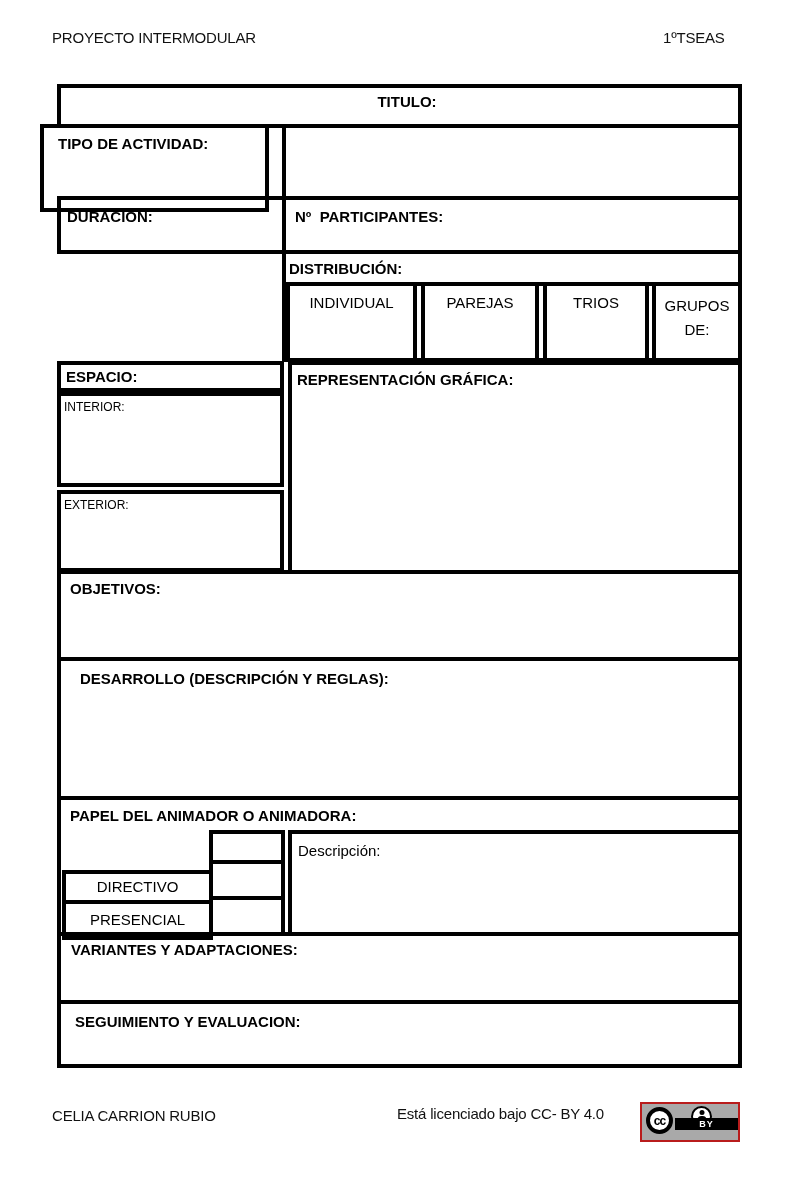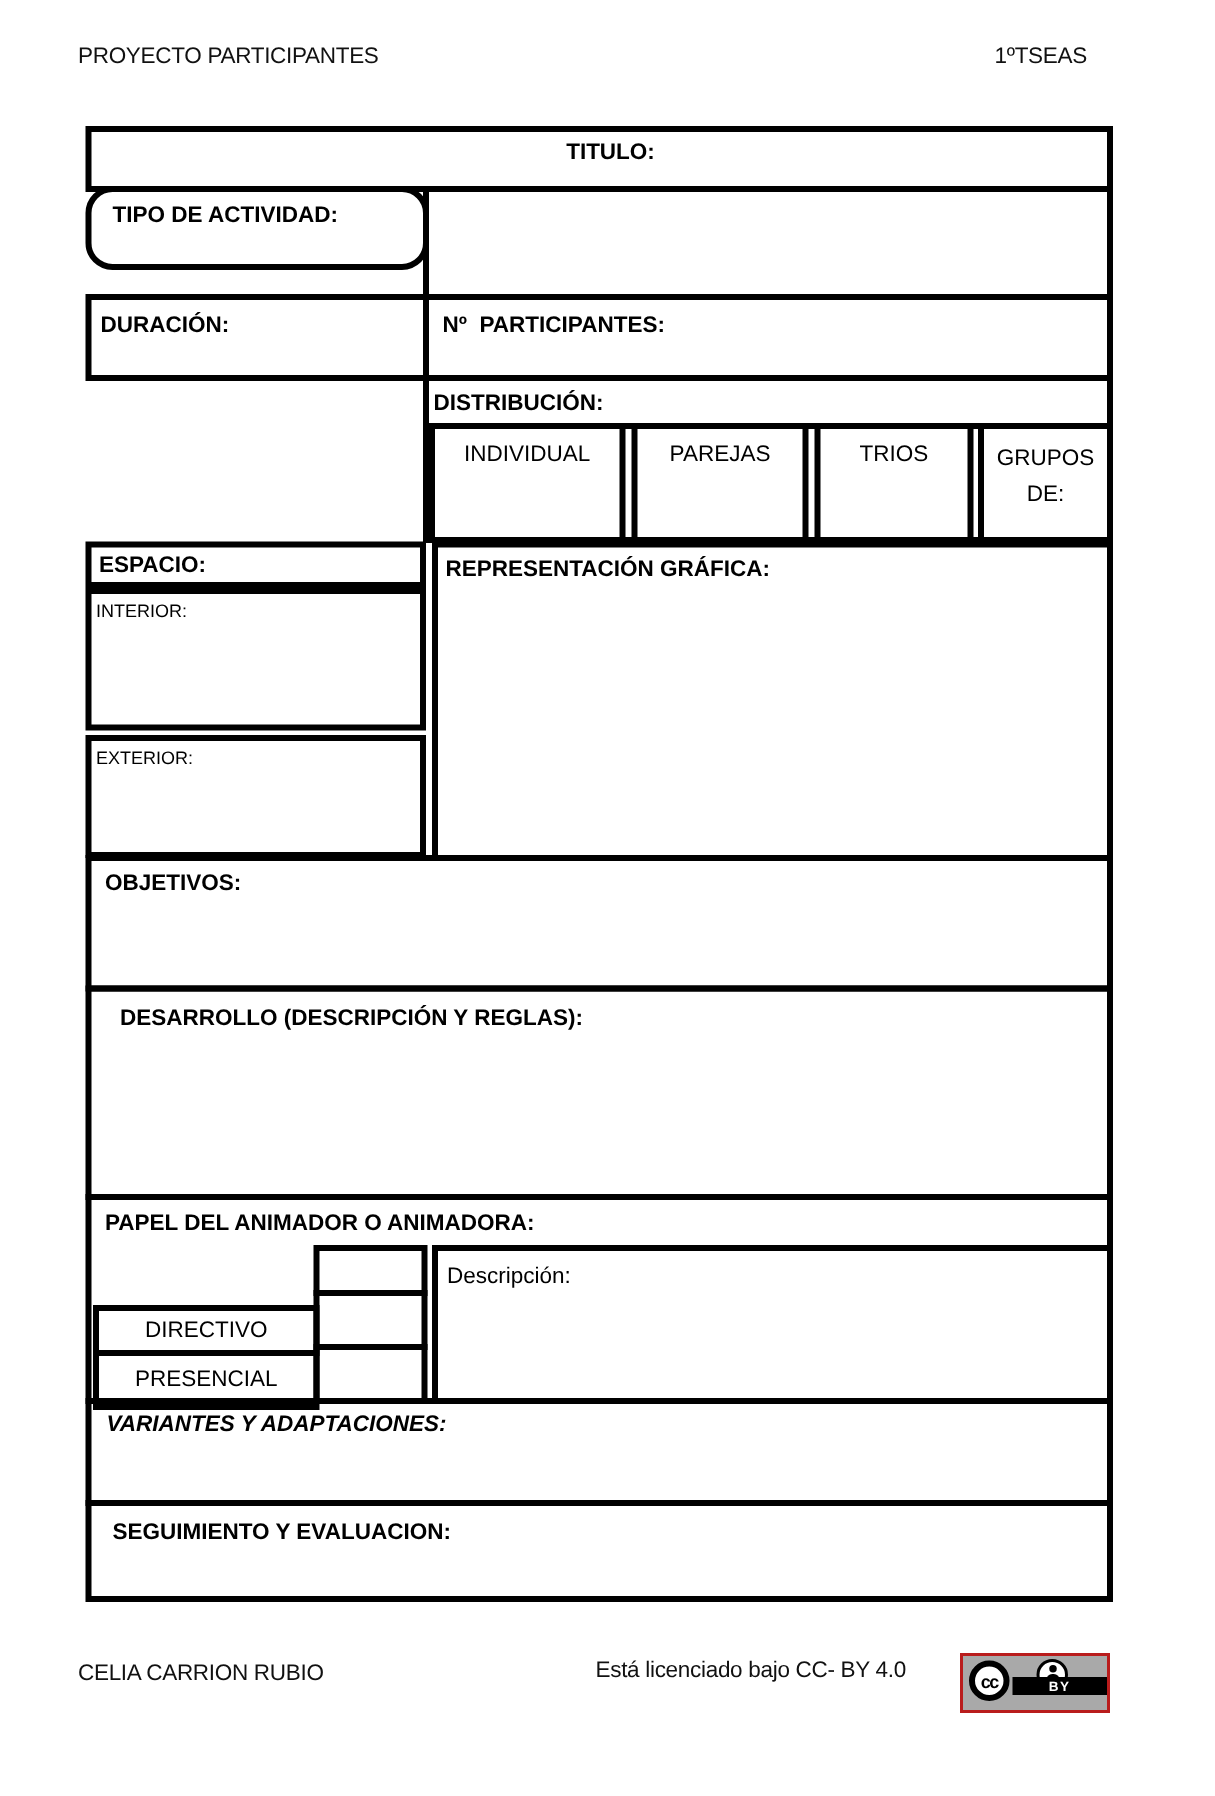--- a/index.html
+++ b/index.html
@@ -27,28 +27,28 @@
                 width:9px;height:7px;background:#000;border-radius:4px 4px 0 0;}
   .by-strip{position:absolute;left:33px;right:0;bottom:10px;height:12px;background:#000;
             color:#fff;font-size:9px;font-weight:bold;letter-spacing:1px;
             display:flex;align-items:center;justify-content:center;}
 </style>
 </head>
 <body>
 
 <div class="page">
 
-  <div class="hdrtext" style="left:52px;top:29px;">PROYECTO PARTICIPANTES</div>
+  <div class="hdrtext" style="left:52px;top:29px;">PROYECTO INTERMODULAR</div>
   <div class="hdrtext" style="left:663px;top:29px;text-align:right;">1ºTSEAS</div>
 
   <div class="box" style="left:57px;top:84px;width:685px;height:44px;padding:5px 0 0 15px;text-align:center;">
     <span class="lbl">TITULO:</span>
   </div>
 
-  <div class="box" style="left:57px;top:124px;width:229px;height:56px;padding:7px 0 0 14px;border-radius:18px;">
+  <div class="box" style="left:40px;top:124px;width:229px;height:88px;padding:7px 0 0 14px;">
     <span class="lbl">TIPO DE ACTIVIDAD:</span>
   </div>
   <div class="box" style="left:282px;top:124px;width:460px;height:76px;"></div>
 
   <div class="box" style="left:57px;top:196px;width:229px;height:58px;padding:8px 0 0 6px;">
     <span class="lbl">DURACIÓN:</span>
   </div>
   <div class="box" style="left:282px;top:196px;width:460px;height:58px;padding:8px 0 0 9px;">
     <span class="lbl">Nº  PARTICIPANTES:</span>
   </div>
@@ -100,21 +100,21 @@
   <div class="box" style="left:209px;top:830px;width:76px;height:34px;"></div>
   <div class="box vcenter" style="left:62px;top:860px;width:151px;height:40px;">
     <span class="lbl reg">PRESENCIAL</span>
   </div>
   <div class="box" style="left:209px;top:860px;width:76px;height:40px;"></div>
   <div class="box" style="left:209px;top:896px;width:76px;height:40px;"></div>
   <div class="box" style="left:288px;top:830px;width:454px;height:106px;padding:8px 0 0 6px;">
     <span class="lbl reg">Descripción:</span>
   </div>
 
-  <div class="box" style="left:57px;top:932px;width:685px;height:72px;padding:5px 0 0 10px;font-style:italic;">
+  <div class="box" style="left:57px;top:932px;width:685px;height:72px;padding:5px 0 0 10px;">
     <span class="lbl">VARIANTES Y ADAPTACIONES:</span>
   </div>
 
   <div class="box" style="left:57px;top:1000px;width:685px;height:68px;padding:9px 0 0 14px;">
     <span class="lbl">SEGUIMIENTO Y EVALUACION:</span>
   </div>
 
   <div class="hdrtext" style="left:52px;top:1107px;">CELIA CARRION RUBIO</div>
   <div class="hdrtext" style="left:397px;top:1105px;">Está licenciado bajo CC- BY 4.0</div>
 

